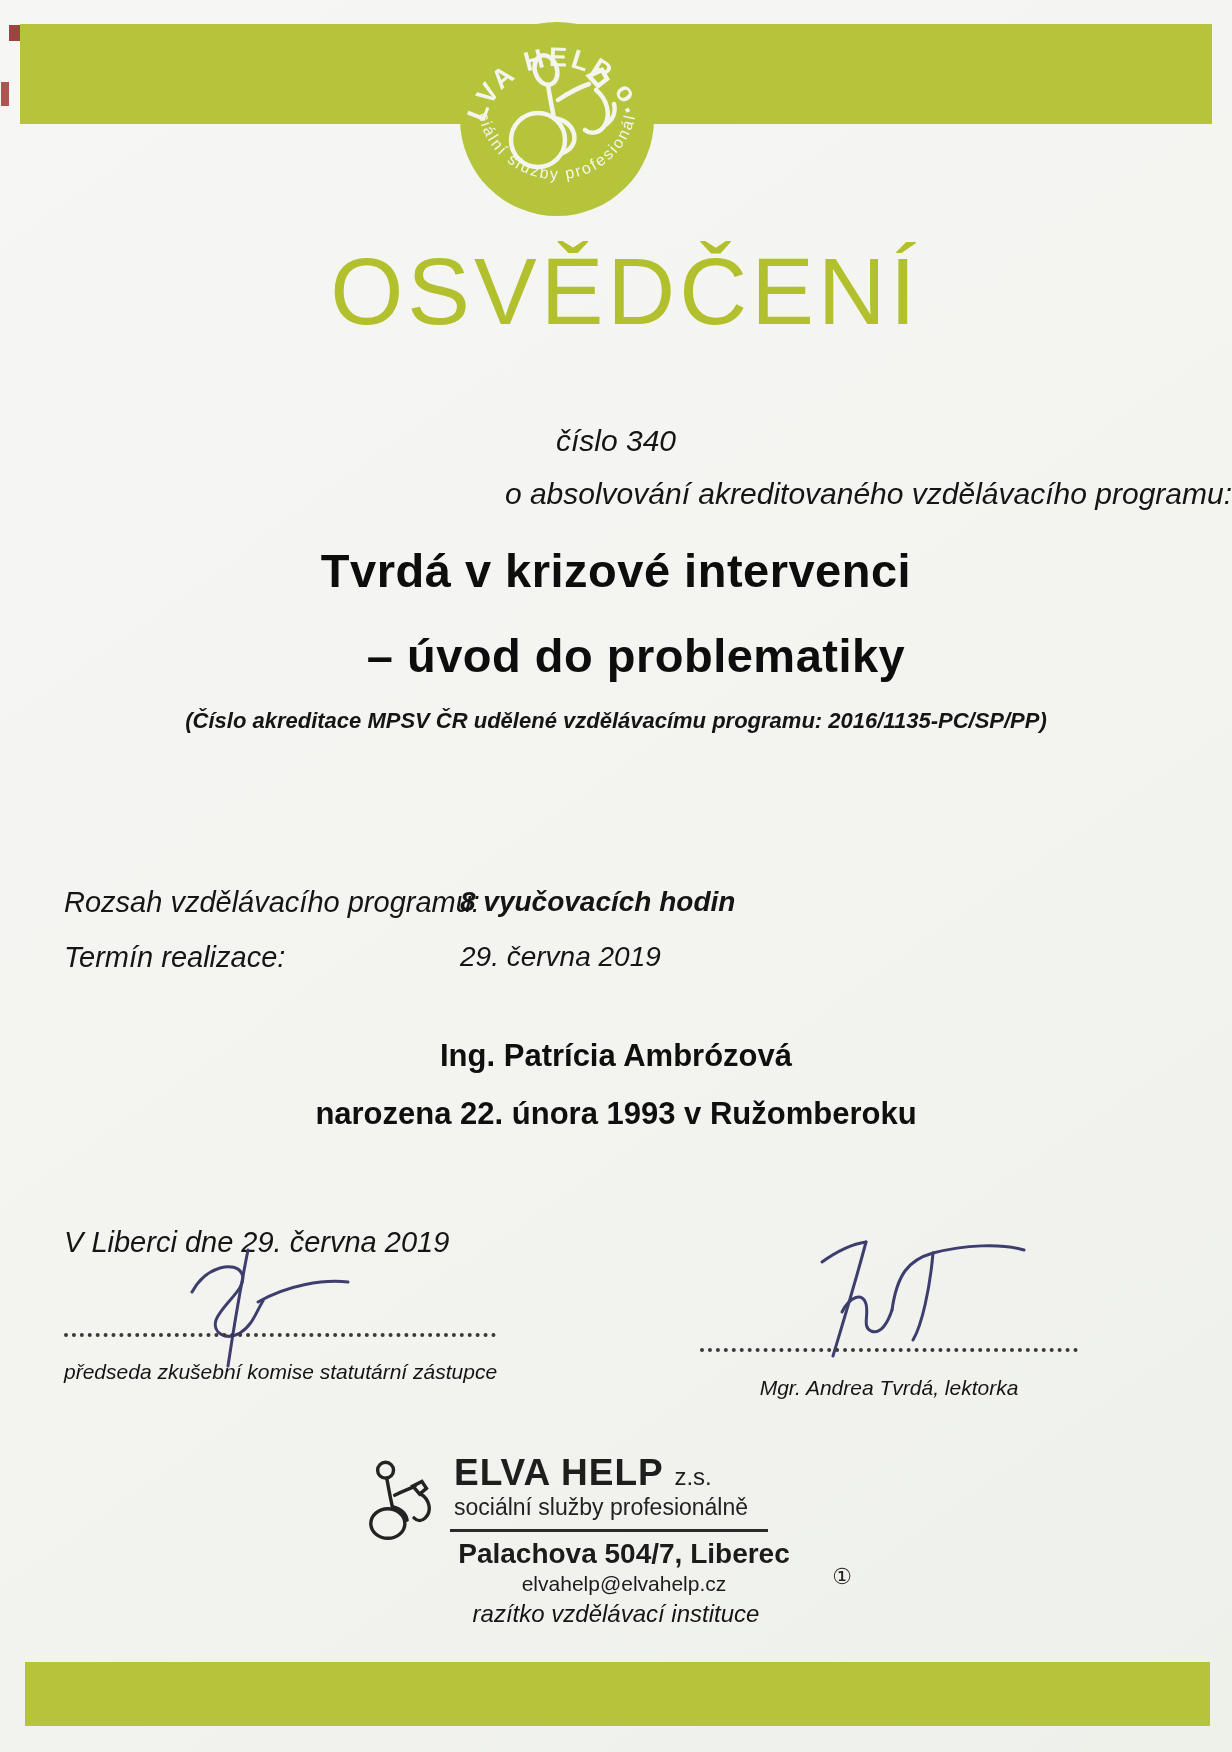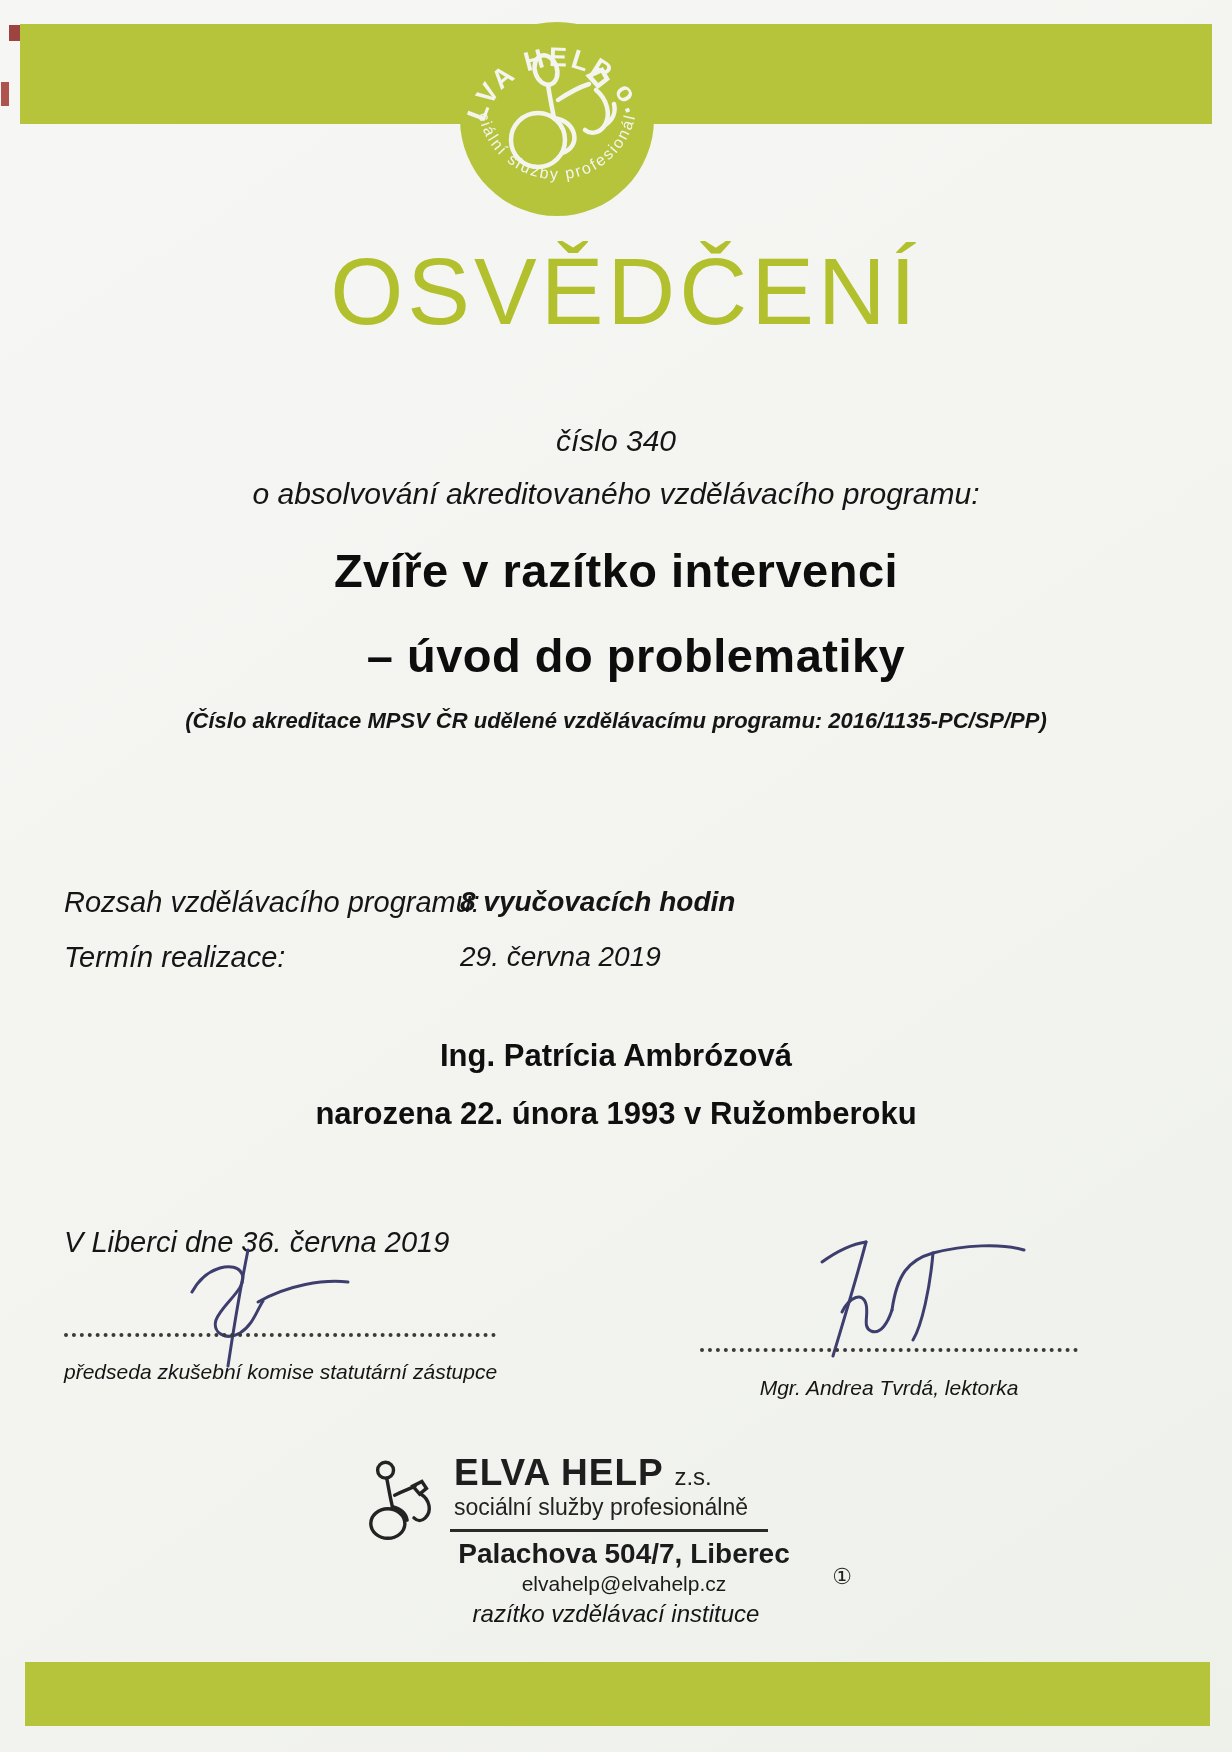--- a/index.html
+++ b/index.html
@@ -35,21 +35,21 @@
     text-align:center;
     font-size:94px;font-weight:400;letter-spacing:4px;
     color:#b2c02d;
   }
   
   .line-number{
     position:absolute;left:0;top:424px;width:100%;text-align:center;
     font-style:italic;font-size:30px;color:#151515;
   }
   .line-subtitle{
-    position:absolute;left:0;top:477px;width:100%;text-align:center;
+    position:absolute;left:0;top:477px;width:100%;text-align:right;
     font-style:italic;font-size:30px;color:#151515;
   }
   .program-1{
     position:absolute;left:0;top:543px;width:100%;text-align:center;
     font-weight:700;font-size:47px;letter-spacing:.5px;color:#0d0d0d;
   }
   .program-2{
     position:absolute;left:0;top:628px;width:100%;text-align:center;
     font-weight:700;font-size:47px;letter-spacing:.5px;color:#0d0d0d;padding-left:20px;
   }
@@ -143,33 +143,33 @@
         <path d="M 138,70 C 149,79 153,94 147,105 C 142,113 133,115 127,110"></path>
         <path d="M 147,105 C 155,100 158,92 156,84"></path>
       </g>
     </svg>
   </div>
 
   <div class="main-title">OSVĚDČENÍ</div>
 
   <div class="line-number">číslo 340</div>
   <div class="line-subtitle">o absolvování akreditovaného vzdělávacího programu:</div>
-  <div class="program-1">Zvíře v razítko intervenci</div>
+  <div class="program-1">Tvrdá v krizové intervenci</div>
   <div class="program-2">– úvod do problematiky</div>
   <div class="accreditation">(Číslo akreditace MPSV ČR udělené vzdělávacímu programu: 2016/1135-PC/SP/PP)</div>
 
   <div class="detail-label row1">Rozsah vzdělávacího programu:</div>
   <div class="detail-value row1 bold-val">8 vyučovacích hodin</div>
   <div class="detail-label row2">Termín realizace:</div>
   <div class="detail-value row2">29. června 2019</div>
 
   <div class="recipient-name">Ing. Patrícia Ambrózová</div>
   <div class="recipient-birth">narozena 22. února 1993 v Ružomberoku</div>
 
-  <div class="place-date">V Liberci dne 36. června 2019</div>
+  <div class="place-date">V Liberci dne 29. června 2019</div>
 
   <svg class="sig-svg sig-left" width="220" height="120" viewBox="0 0 220 120">
     <g stroke="#3d3e6e" stroke-width="3" fill="none" stroke-linecap="round">
       <path d="M 118,2 C 112,32 104,78 98,118"></path>
       <path d="M 62,44 C 76,18 106,12 112,26 C 118,40 92,56 86,72 C 82,85 96,93 110,85 C 123,77 127,62 133,53"></path>
       <path d="M 128,54 C 158,37 194,31 218,34"></path>
     </g>
   </svg>
   <div class="dotline dot-left"></div>
   <div class="sig-label-left">předseda zkušební komise statutární zástupce</div>

